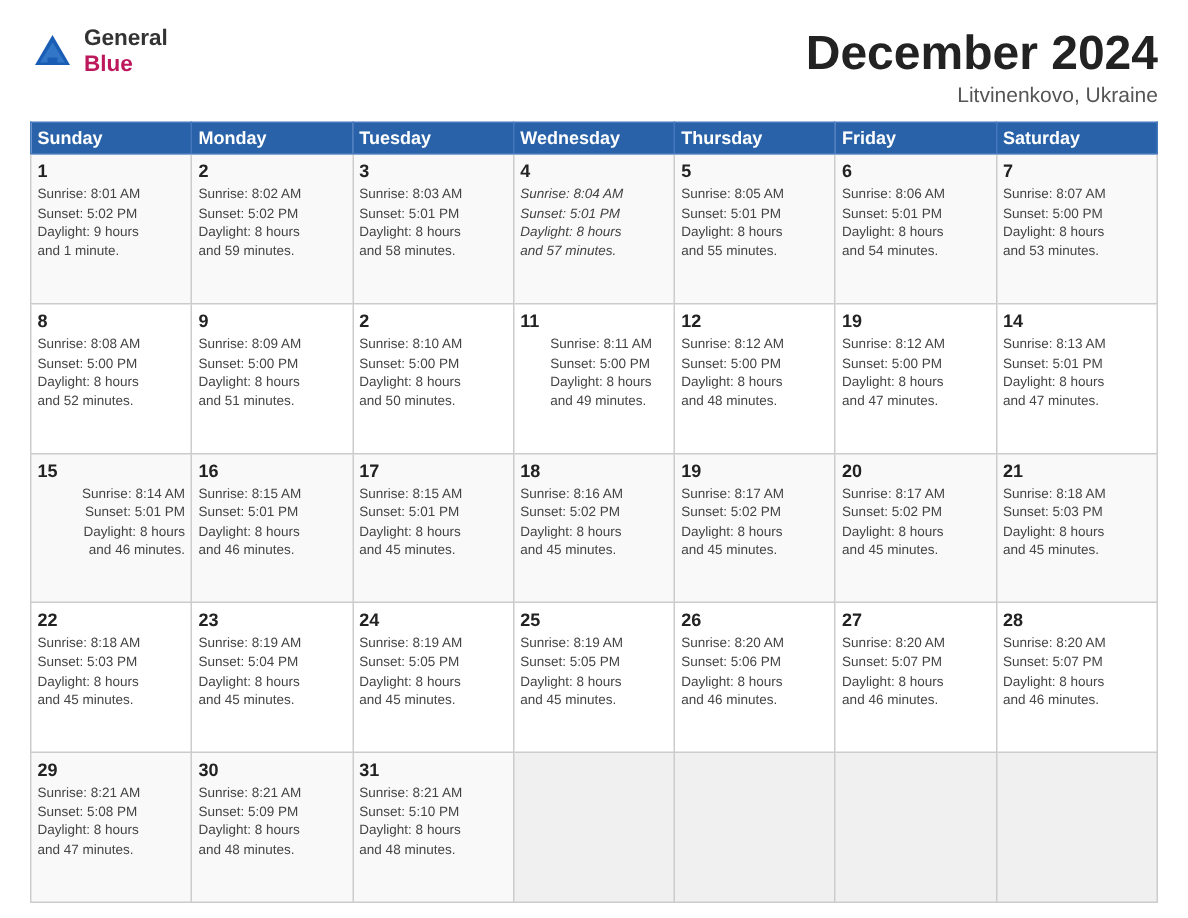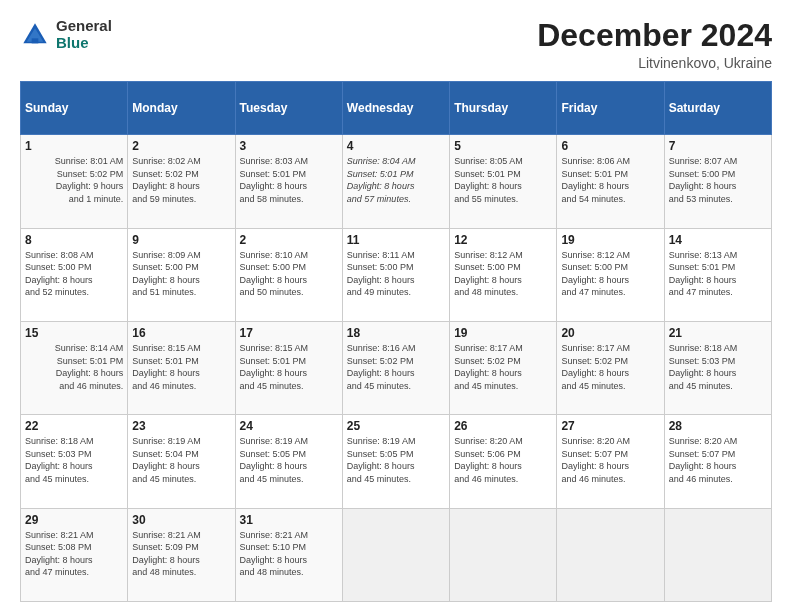--- a/index.html
+++ b/index.html
@@ -35,21 +35,21 @@
     }
     .logo-general {
       font-size: 15px;
       font-weight: bold;
       color: #333;
       text-align: center;
     }
     .logo-blue {
       font-size: 15px;
       font-weight: bold;
-      color: #0f766e;
+      color: #be185d;
     }
     .logo-icon {
       width: 30px;
       height: 30px;
     }
     .title-block {
       text-align: right;
     }
     .title-month {
       font-size: 32px;
@@ -67,21 +67,21 @@
       border: 1px solid #ccc;
       border-collapse: collapse;
       width: 100%;
       table-layout: fixed;
     }
     .calendar thead tr th {
       background-color: #2962a8;
       color: #fff;
       font-size: 12px;
       font-weight: bold;
-      padding: 19px 4px;
+      padding: 3px 4px;
       text-align: left;
       border: 1px solid #4477bb;
     }
     .calendar tbody tr td {
       vertical-align: top;
       padding: 4px 4px 3px 4px;
       border: 1px solid #ccc;
       font-size: 9.5px;
       color: #333;
       background: #fff;
@@ -137,21 +137,21 @@
         <th>Wednesday</th>
         <th>Thursday</th>
         <th>Friday</th>
         <th>Saturday</th>
       </tr>
     </thead>
     <tbody id="calendar-body">
     <tr>
           <td>
             <span class="day-num">1</span>
-            <div class="day-info" style="white-space: pre-line; text-align: right;">Sunrise: 8:01 AM
+            <div class="day-info" style="white-space: pre-line;">Sunrise: 8:01 AM
 Sunset: 5:02 PM
 Daylight: 9 hours
 and 1 minute.</div>
           </td>
           <td>
             <span class="day-num">2</span>
             <div class="day-info" style="white-space: pre-line;">Sunrise: 8:02 AM
 Sunset: 5:02 PM
 Daylight: 8 hours
 and 59 minutes.</div>
@@ -209,21 +209,21 @@
           </td>
           <td>
             <span class="day-num">2</span>
             <div class="day-info" style="white-space: pre-line;">Sunrise: 8:10 AM
 Sunset: 5:00 PM
 Daylight: 8 hours
 and 50 minutes.</div>
           </td>
           <td>
             <span class="day-num">11</span>
-            <div class="day-info" style="white-space: pre-line;">Sunrise: 8:11 AM
+            <div class="day-info" style="white-space: pre-line; margin-left: 20px;">Sunrise: 8:11 AM
 Sunset: 5:00 PM
 Daylight: 8 hours
 and 49 minutes.</div>
           </td>
           <td>
             <span class="day-num">12</span>
             <div class="day-info" style="white-space: pre-line;">Sunrise: 8:12 AM
 Sunset: 5:00 PM
 Daylight: 8 hours
 and 48 minutes.</div>

